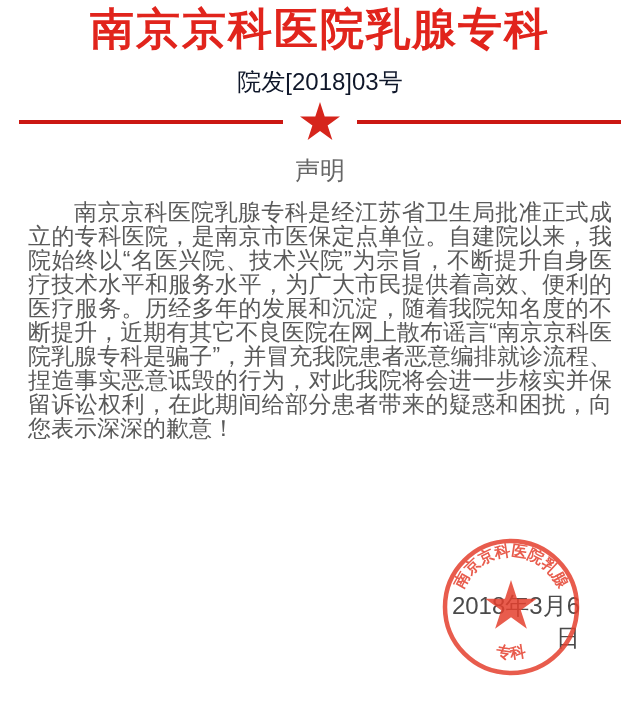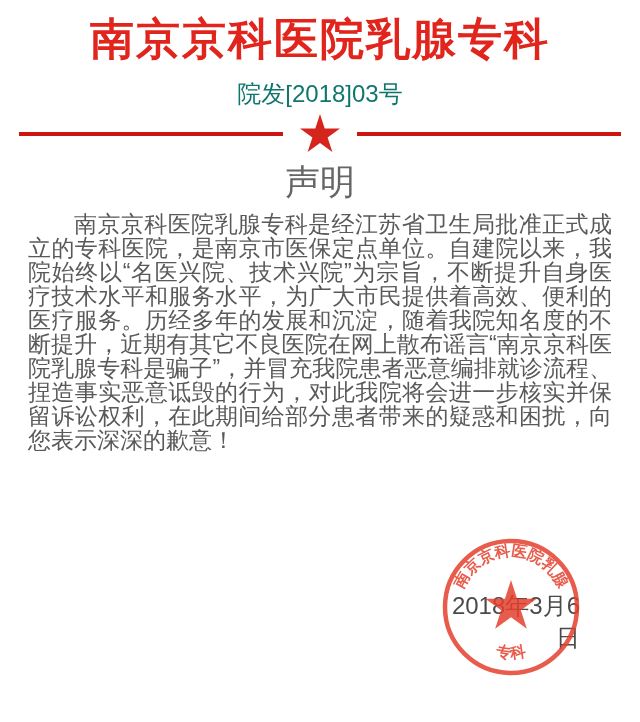--- a/index.html
+++ b/index.html
@@ -9,35 +9,35 @@
   }
   .page {
     position: relative;
     width: 640px;
     height: 722px;
     background: #ffffff;
     overflow: hidden;
     font-family: "Liberation Sans", "DejaVu Sans", sans-serif;
   }
   .title {
-    margin: 14px;
+    margin: 4px;
     text-align: center;
     font-family: "Liberation Serif", "DejaVu Serif", serif;
     font-weight: 700;
     font-size: 44px;
     line-height: 52px;
     letter-spacing: 2px;
     color: #e1241c;
   }
   .doc-number {
     margin-top: 12px;
     text-align: center;
     font-size: 24px;
     line-height: 28px;
-    color: #0f766e;
+    color: #0f172a;
   }
   .divider {
     margin-top: 4px;
     padding: 0 19px;
     height: 44px;
     display: flex;
     align-items: center;
   }
   .divider .line {
     flex: 1;
@@ -46,21 +46,21 @@
   }
   .divider .star-wrap {
     width: 74px;
     display: flex;
     justify-content: center;
     align-items: center;
   }
   .heading {
     margin: 6px 0 0 0;
     text-align: center;
-    font-size: 35px;
+    font-size: 25px;
     line-height: 40px;
     font-weight: 400;
     color: #666666;
   }
   .body-text {
     margin: 10px 28px 0 28px;
     font-size: 23px;
     line-height: 24px;
     text-align: justify;
     text-indent: 2em;

